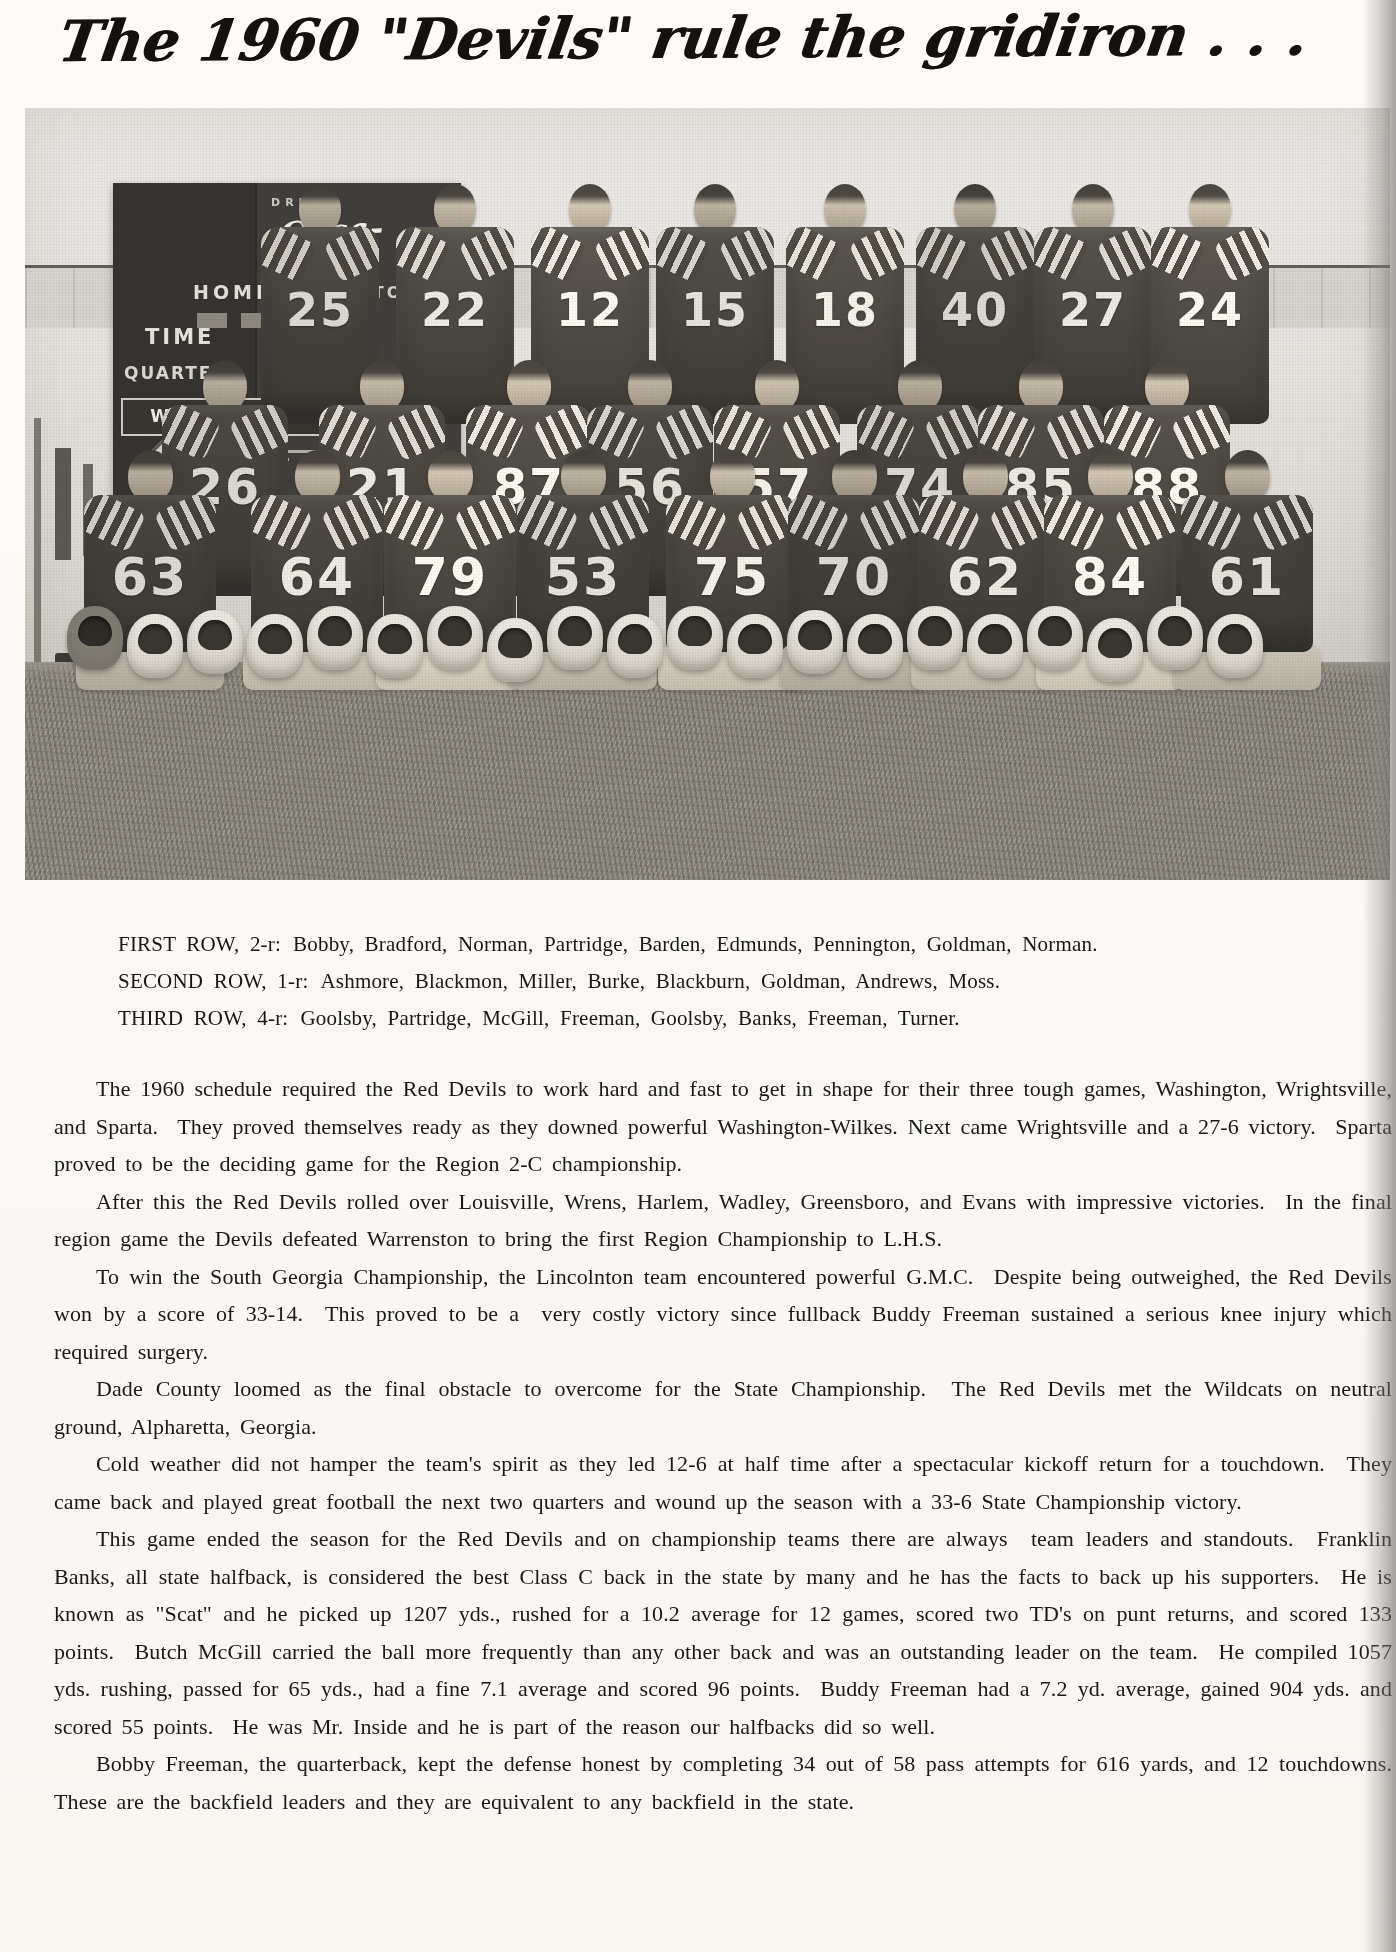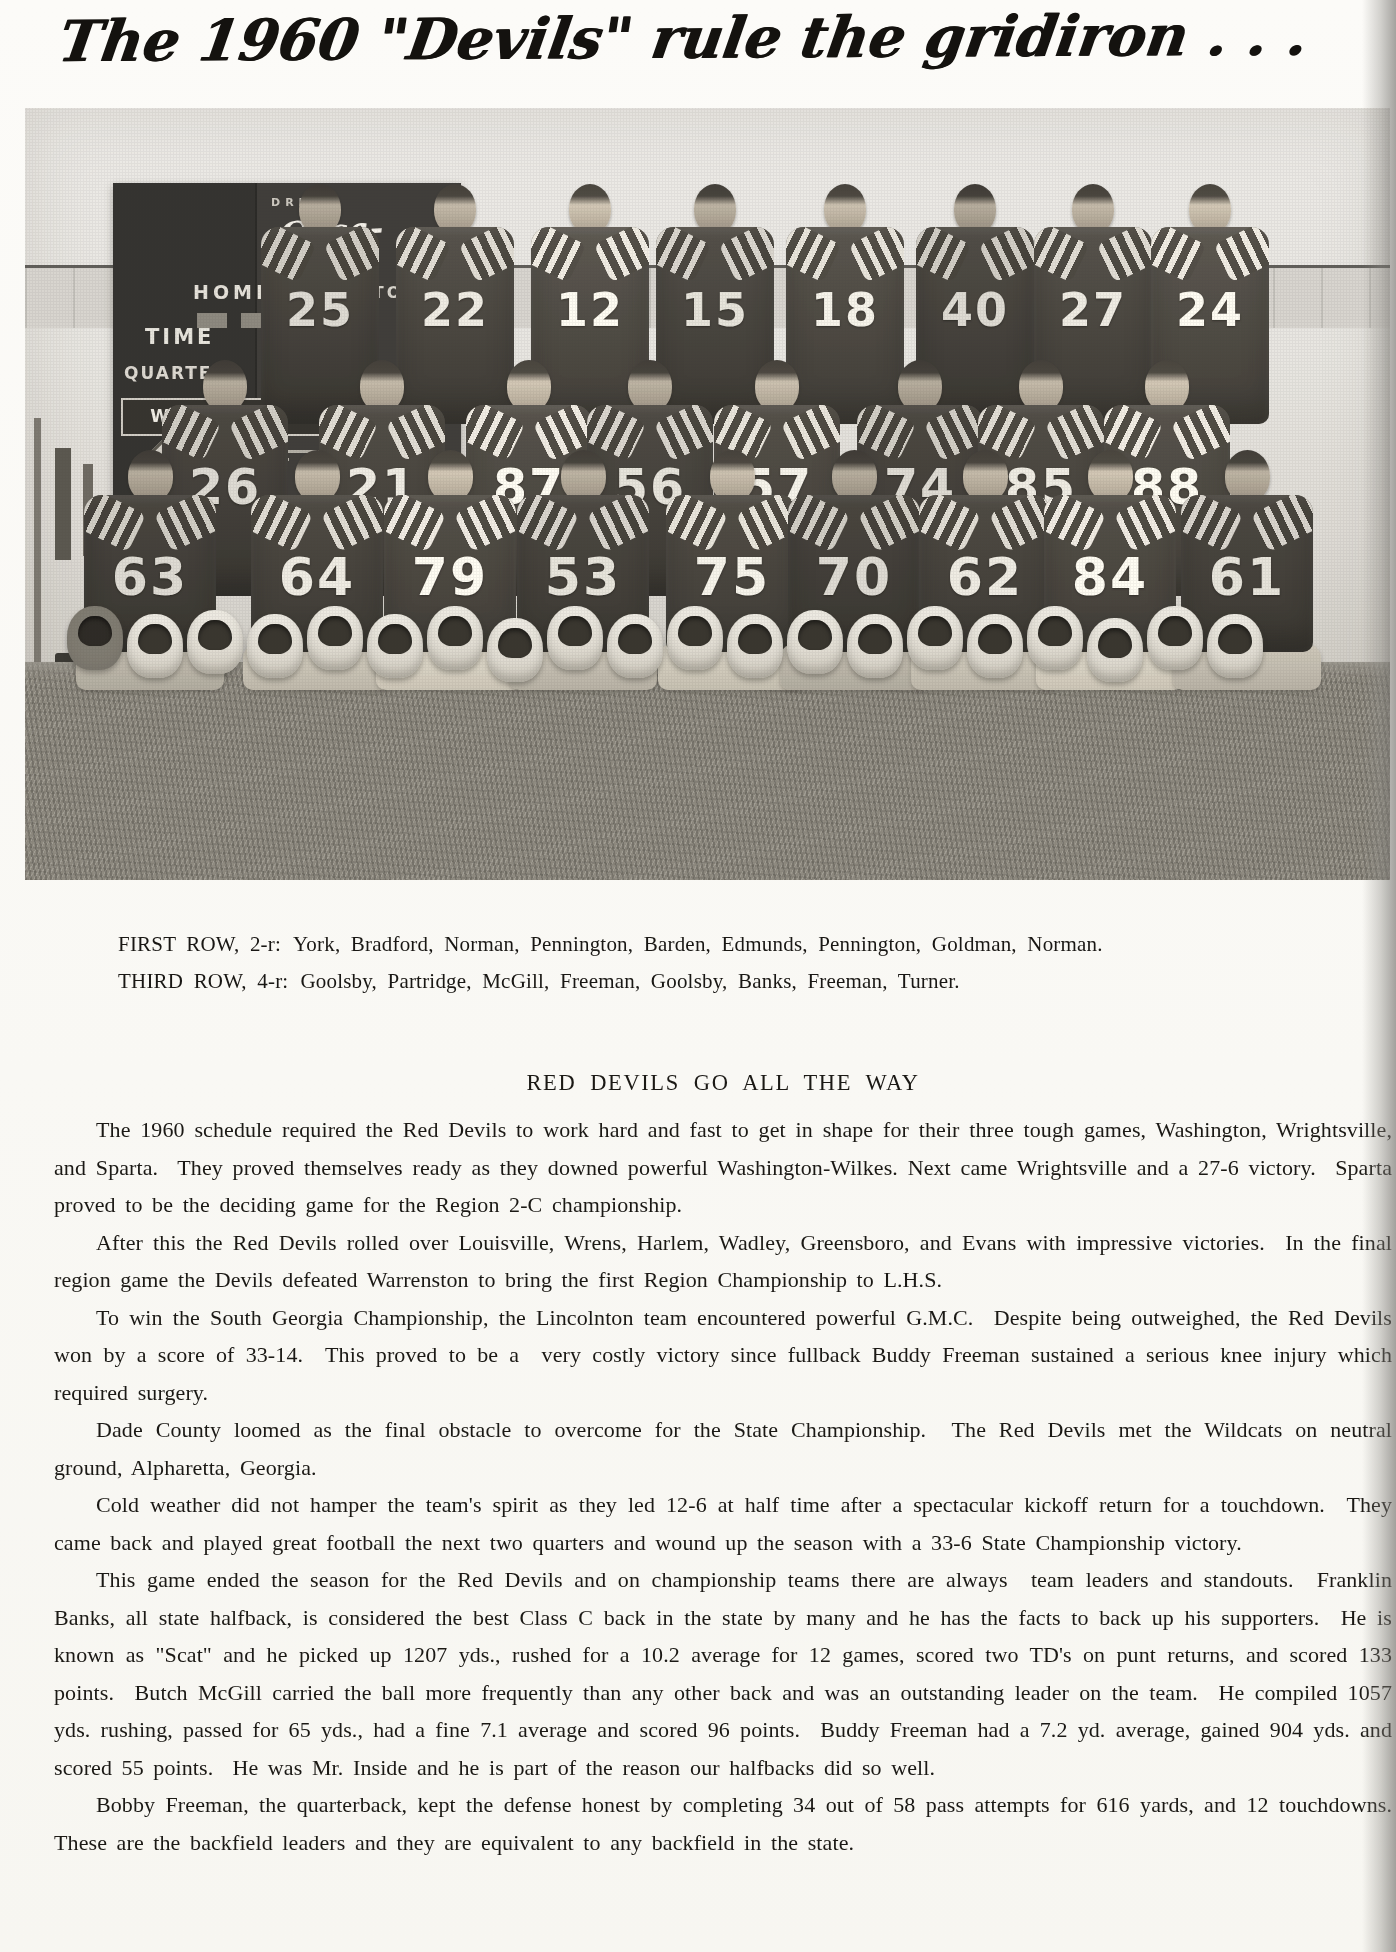--- a/index.html
+++ b/index.html
@@ -356,26 +356,26 @@
           <div class="hole"></div>
         </div>
         <div class="helmet" style="left: 1182px; top: 506px;">
           <div class="hole"></div>
         </div>
       </div>
     <div class="halftone"></div>
   </div>
 
   <div class="caption">
-      <div class="cap-line"><span class="cap-label">FIRST ROW, 2-r:</span><span class="cap-names">York, Bradford, Norman, Pennington, Barden, Edmunds, Pennington, Goldman, Norman.</span></div>
+      <div class="cap-line"><span class="cap-label">FIRST ROW, 2-r:</span><span class="cap-names">Bobby, Bradford, Norman, Partridge, Barden, Edmunds, Pennington, Goldman, Norman.</span></div>
+      <div class="cap-line"><span class="cap-label">SECOND ROW, 1-r:</span><span class="cap-names">Ashmore, Blackmon, Miller, Burke, Blackburn, Goldman, Andrews, Moss.</span></div>
       <div class="cap-line"><span class="cap-label">THIRD ROW, 4-r:</span><span class="cap-names">Goolsby, Partridge, McGill, Freeman, Goolsby, Banks, Freeman, Turner.</span></div>
     </div>
 
   <div class="article">
-    <h2 class="heading">RED DEVILS GO ALL THE WAY</h2>
     <div class="body">
         <p class="para">The 1960 schedule required the Red Devils to work hard and fast to get in shape for their three tough games, Washington, Wrightsville, and Sparta.  They proved themselves ready as they downed powerful Washington-Wilkes. Next came Wrightsville and a 27-6 victory.  Sparta proved to be the deciding game for the Region 2-C championship.</p>
         <p class="para">After this the Red Devils rolled over Louisville, Wrens, Harlem, Wadley, Greensboro, and Evans with impressive victories.  In the final region game the Devils defeated Warrenston to bring the first Region Championship to L.H.S.</p>
         <p class="para">To win the South Georgia Championship, the Lincolnton team encountered powerful G.M.C.  Despite being outweighed, the Red Devils won by a score of 33-14.  This proved to be a  very costly victory since fullback Buddy Freeman sustained a serious knee injury which required surgery.</p>
         <p class="para">Dade County loomed as the final obstacle to overcome for the State Championship.  The Red Devils met the Wildcats on neutral ground, Alpharetta, Georgia.</p>
         <p class="para">Cold weather did not hamper the team's spirit as they led 12-6 at half time after a spectacular kickoff return for a touchdown.  They came back and played great football the next two quarters and wound up the season with a 33-6 State Championship victory.</p>
         <p class="para">This game ended the season for the Red Devils and on championship teams there are always  team leaders and standouts.  Franklin Banks, all state halfback, is considered the best Class C back in the state by many and he has the facts to back up his supporters.  He is known as "Scat" and he picked up 1207 yds., rushed for a 10.2 average for 12 games, scored two TD's on punt returns, and scored 133 points.  Butch McGill carried the ball more frequently than any other back and was an outstanding leader on the team.  He compiled 1057 yds. rushing, passed for 65 yds., had a fine 7.1 average and scored 96 points.  Buddy Freeman had a 7.2 yd. average, gained 904 yds. and scored 55 points.  He was Mr. Inside and he is part of the reason our halfbacks did so well.</p>
         <p class="para">Bobby Freeman, the quarterback, kept the defense honest by completing 34 out of 58 pass attempts for 616 yards, and 12 touchdowns.  These are the backfield leaders and they are equivalent to any backfield in the state.</p>
       </div>
   </div>

